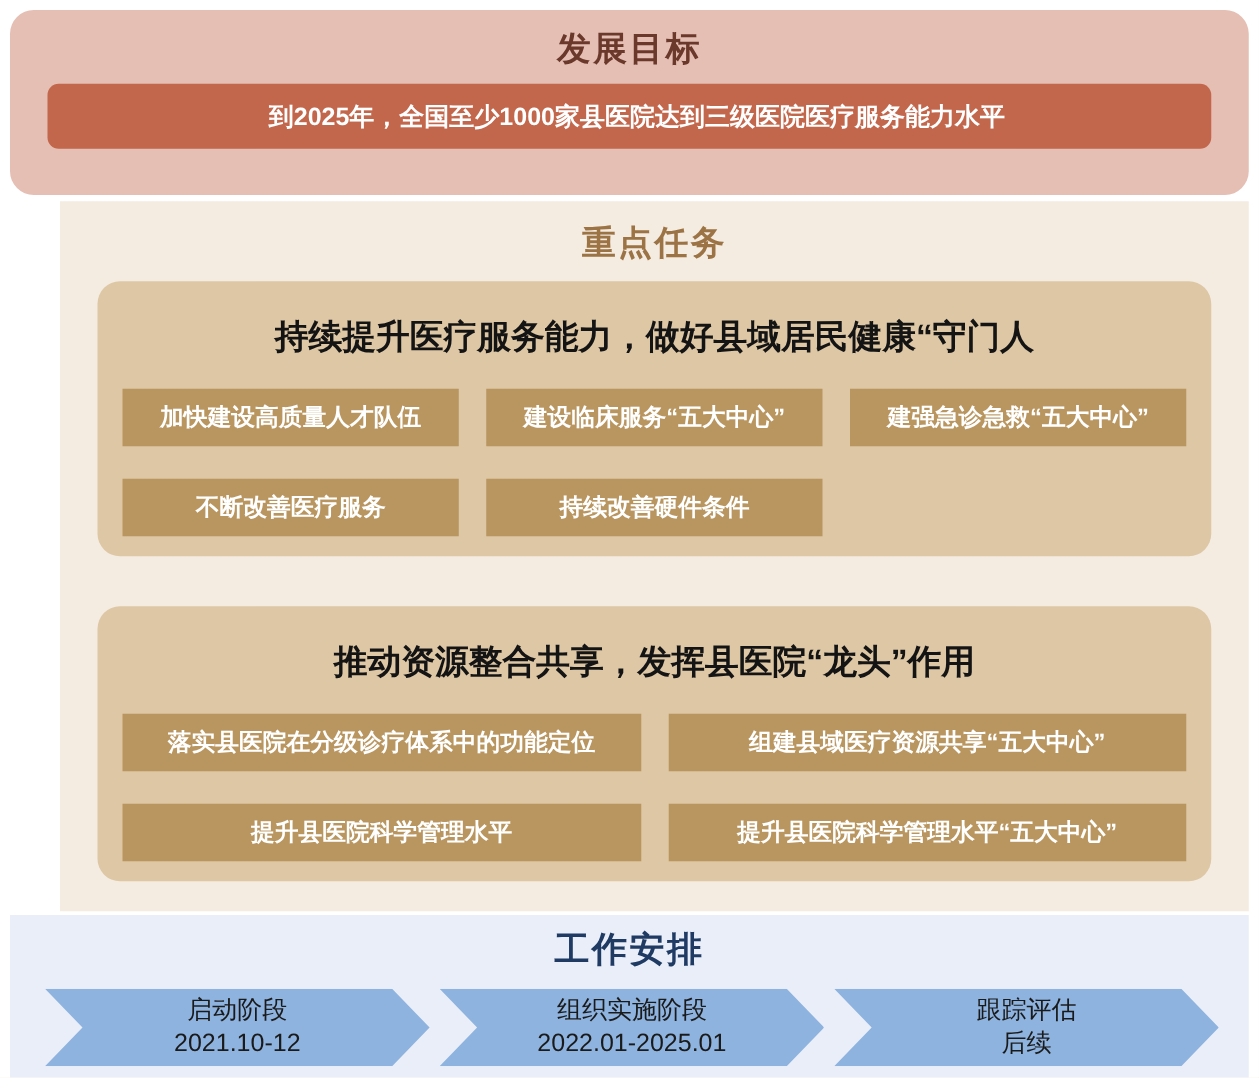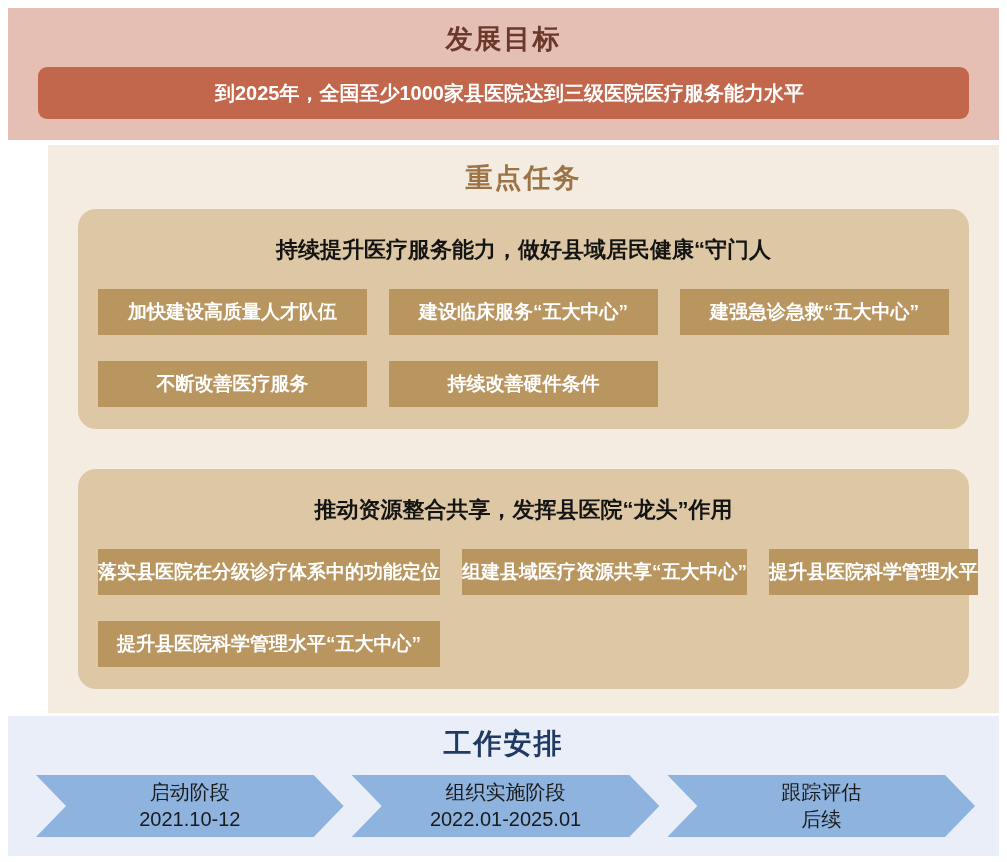--- a/index.html
+++ b/index.html
@@ -10,40 +10,40 @@
     --item-bg:#b9955f; --item-text:#ffffff;
     --schedule-bg:#e9eef8; --schedule-title:#1f3a63;
     --arrow-bg:#8eb3df; --arrow-text:#1a1a1a;
   }
   *{box-sizing:border-box;margin:0;padding:0;}
   html,body{width:1007px;height:862px;background:#ffffff;overflow:hidden;}
   body{font-family:"Liberation Sans","DejaVu Sans",sans-serif;}
   .page{width:1007px;height:862px;padding:8px 8px 0 8px;display:flex;flex-direction:column;}
 
   
-  .goal{height:132px;background:var(--goal-bg);flex:none;}
+  .goal{height:148px;background:var(--goal-bg);flex:none;border-radius:19px;}
   .goal-title{margin-top:13px;text-align:center;font-size:27px;font-weight:bold;
     color:var(--goal-title);letter-spacing:2px;}
   .banner{margin:10px 30px 0 30px;height:52px;background:var(--banner-bg);
     border-radius:9px;display:flex;align-items:center;justify-content:center;
     color:var(--banner-text);font-size:20px;font-weight:bold;padding-left:12px;}
 
   
   .tasks{height:568px;background:var(--tasks-bg);margin-top:5px;flex:none;overflow:hidden;margin-left:40px;}
   .tasks-title{margin-top:15px;text-align:center;font-size:27px;font-weight:bold;
     color:var(--tasks-title);letter-spacing:2px;}
   .group{margin:0 30px;background:var(--group-bg);border-radius:18px;
     padding:16px 20px 24px 20px;height:220px;}
   .group1{margin-top:13px;}
   .group2{margin-top:40px;}
-  .group-heading{text-align:center;font-size:22px;font-weight:bold;
+  .group-heading{text-align:center;font-size:27px;font-weight:bold;
     color:var(--group-heading);padding:10px 0 0 0;}
   .grid{display:grid;column-gap:22px;row-gap:26px;margin-top:24px;}
   .cols3{grid-template-columns:repeat(3,1fr);}
-  .cols2{grid-template-columns:repeat(3,1fr);}
+  .cols2{grid-template-columns:repeat(2,1fr);}
   .item{height:46px;background:var(--item-bg);color:var(--item-text);
     display:flex;align-items:center;justify-content:center;
     font-size:19px;font-weight:bold;text-align:center;white-space:nowrap;}
 
   
   .schedule{height:140px;background:var(--schedule-bg);margin-top:3px;flex:none;}
   .schedule-title{margin-top:9px;text-align:center;font-size:28px;font-weight:bold;
     color:var(--schedule-title);letter-spacing:2px;}
   .arrows{display:flex;gap:8px;margin:12px 24px 0 28px;}
   .arrow{flex:1;height:62px;background:var(--arrow-bg);color:var(--arrow-text);

